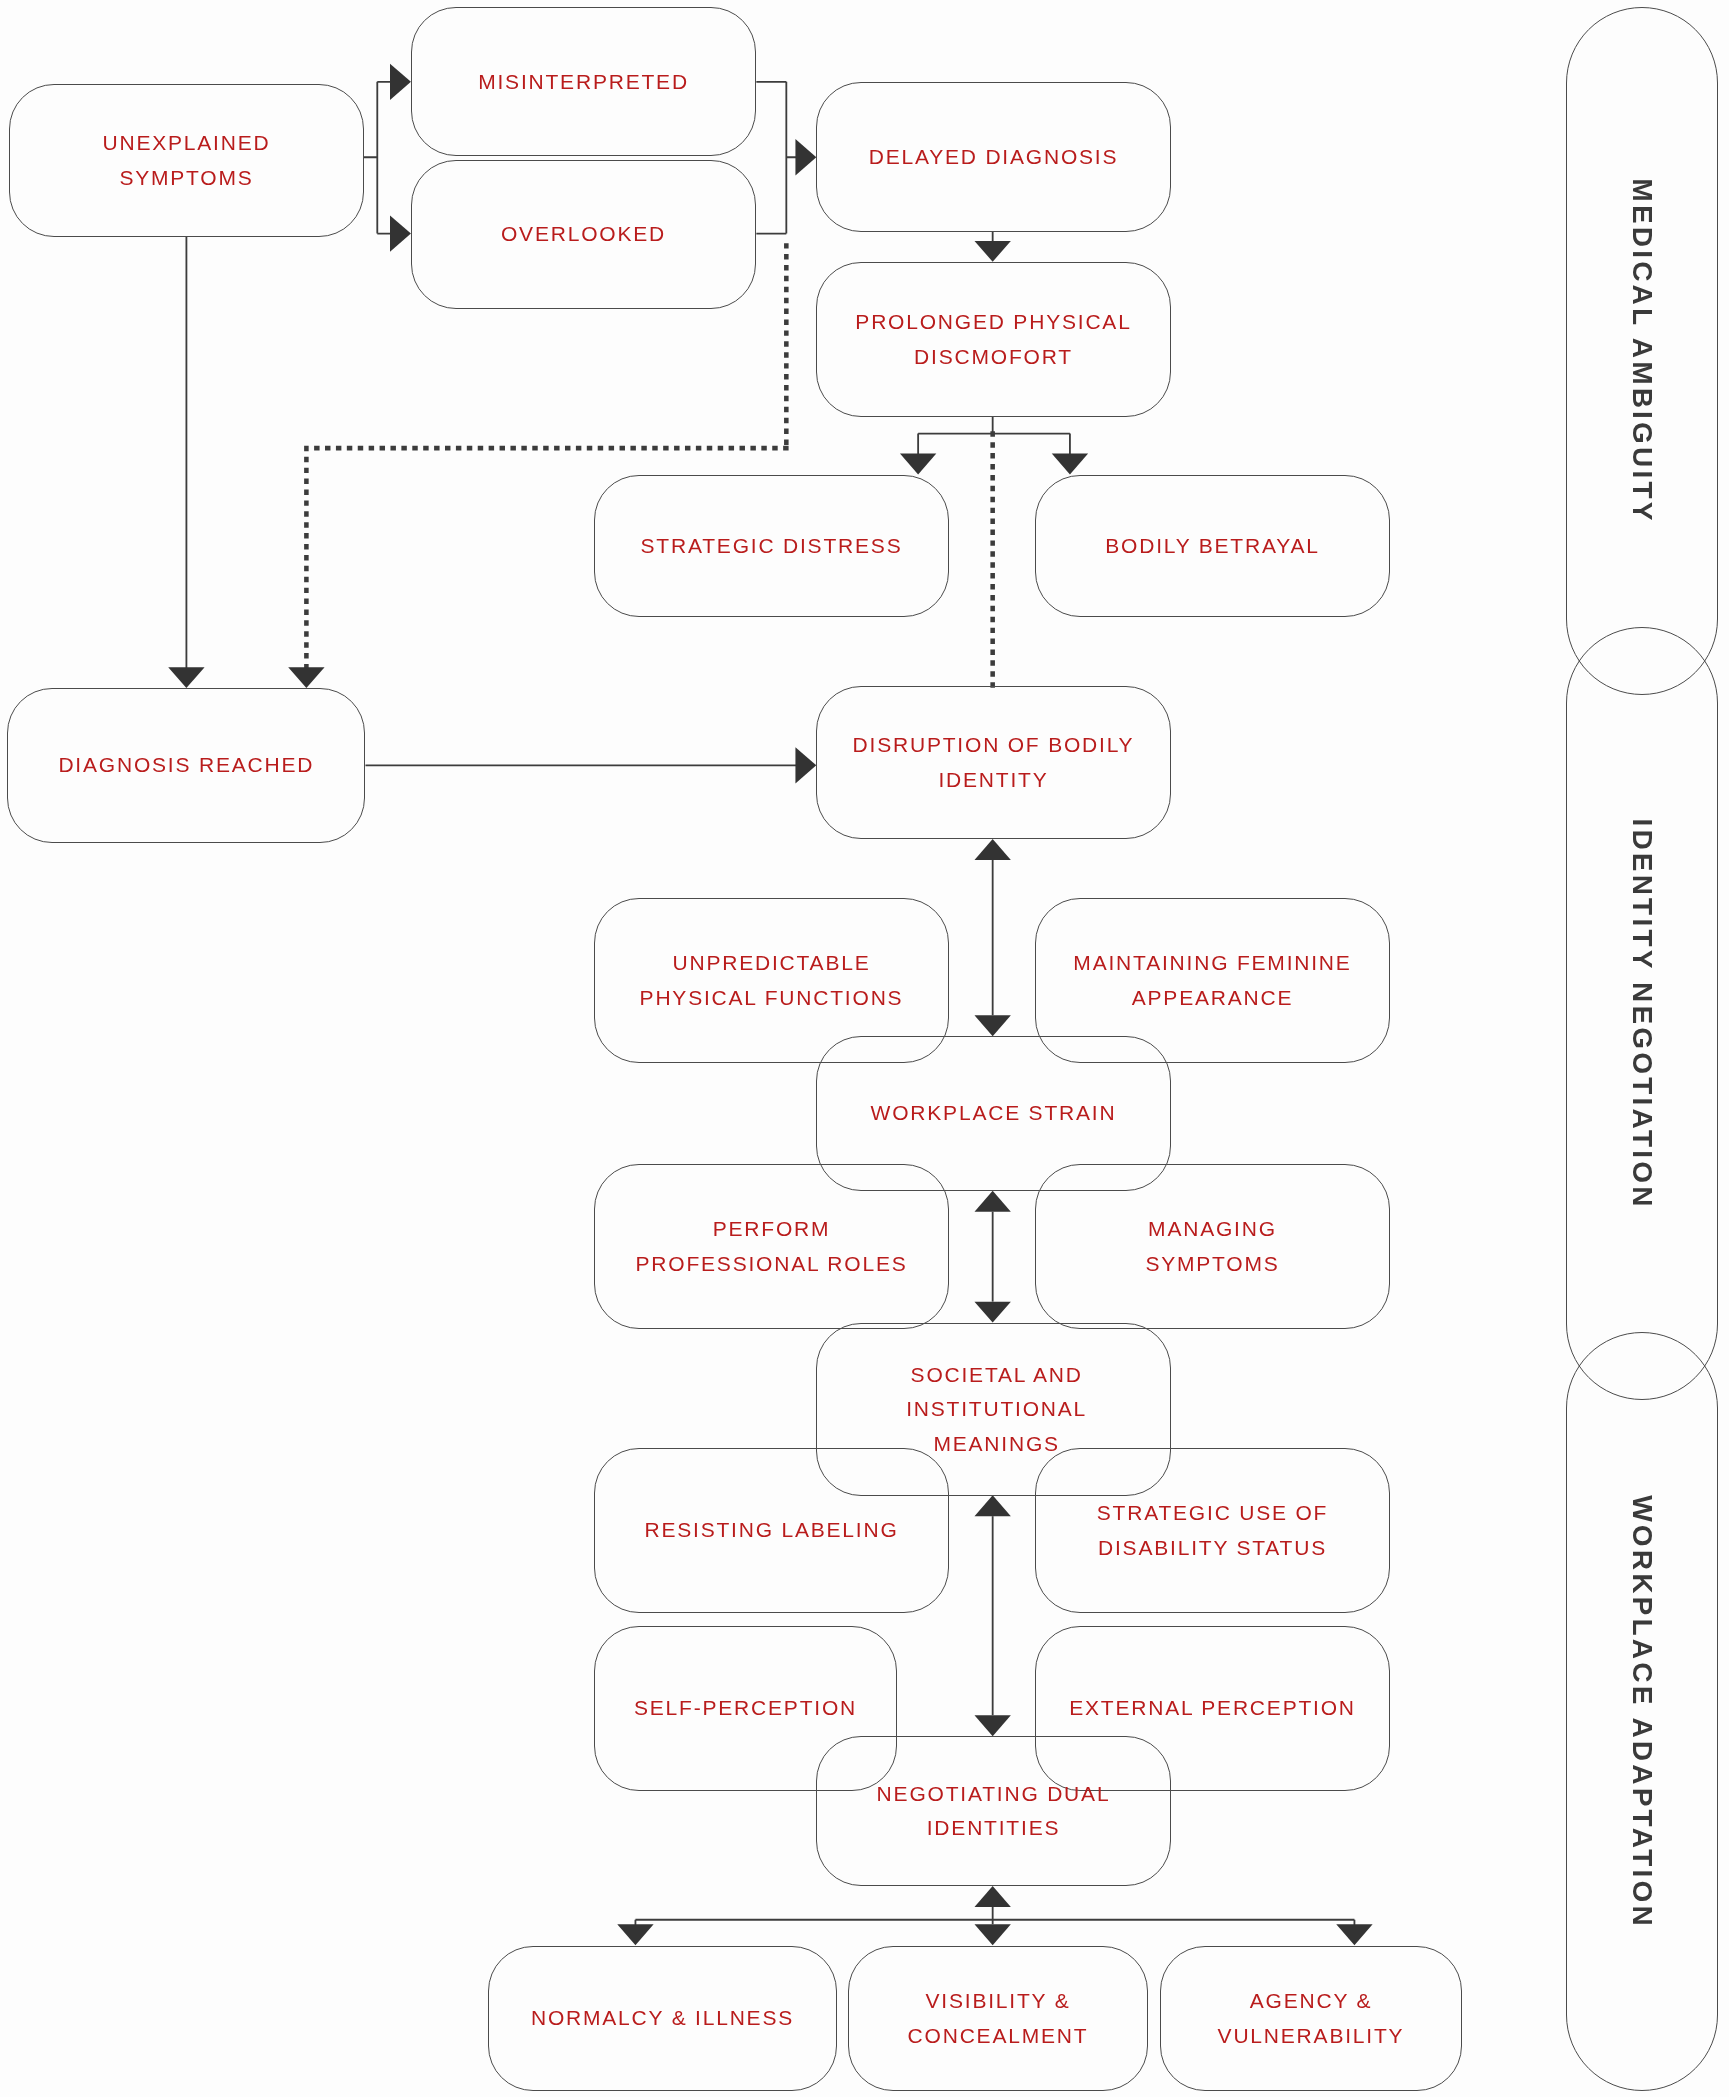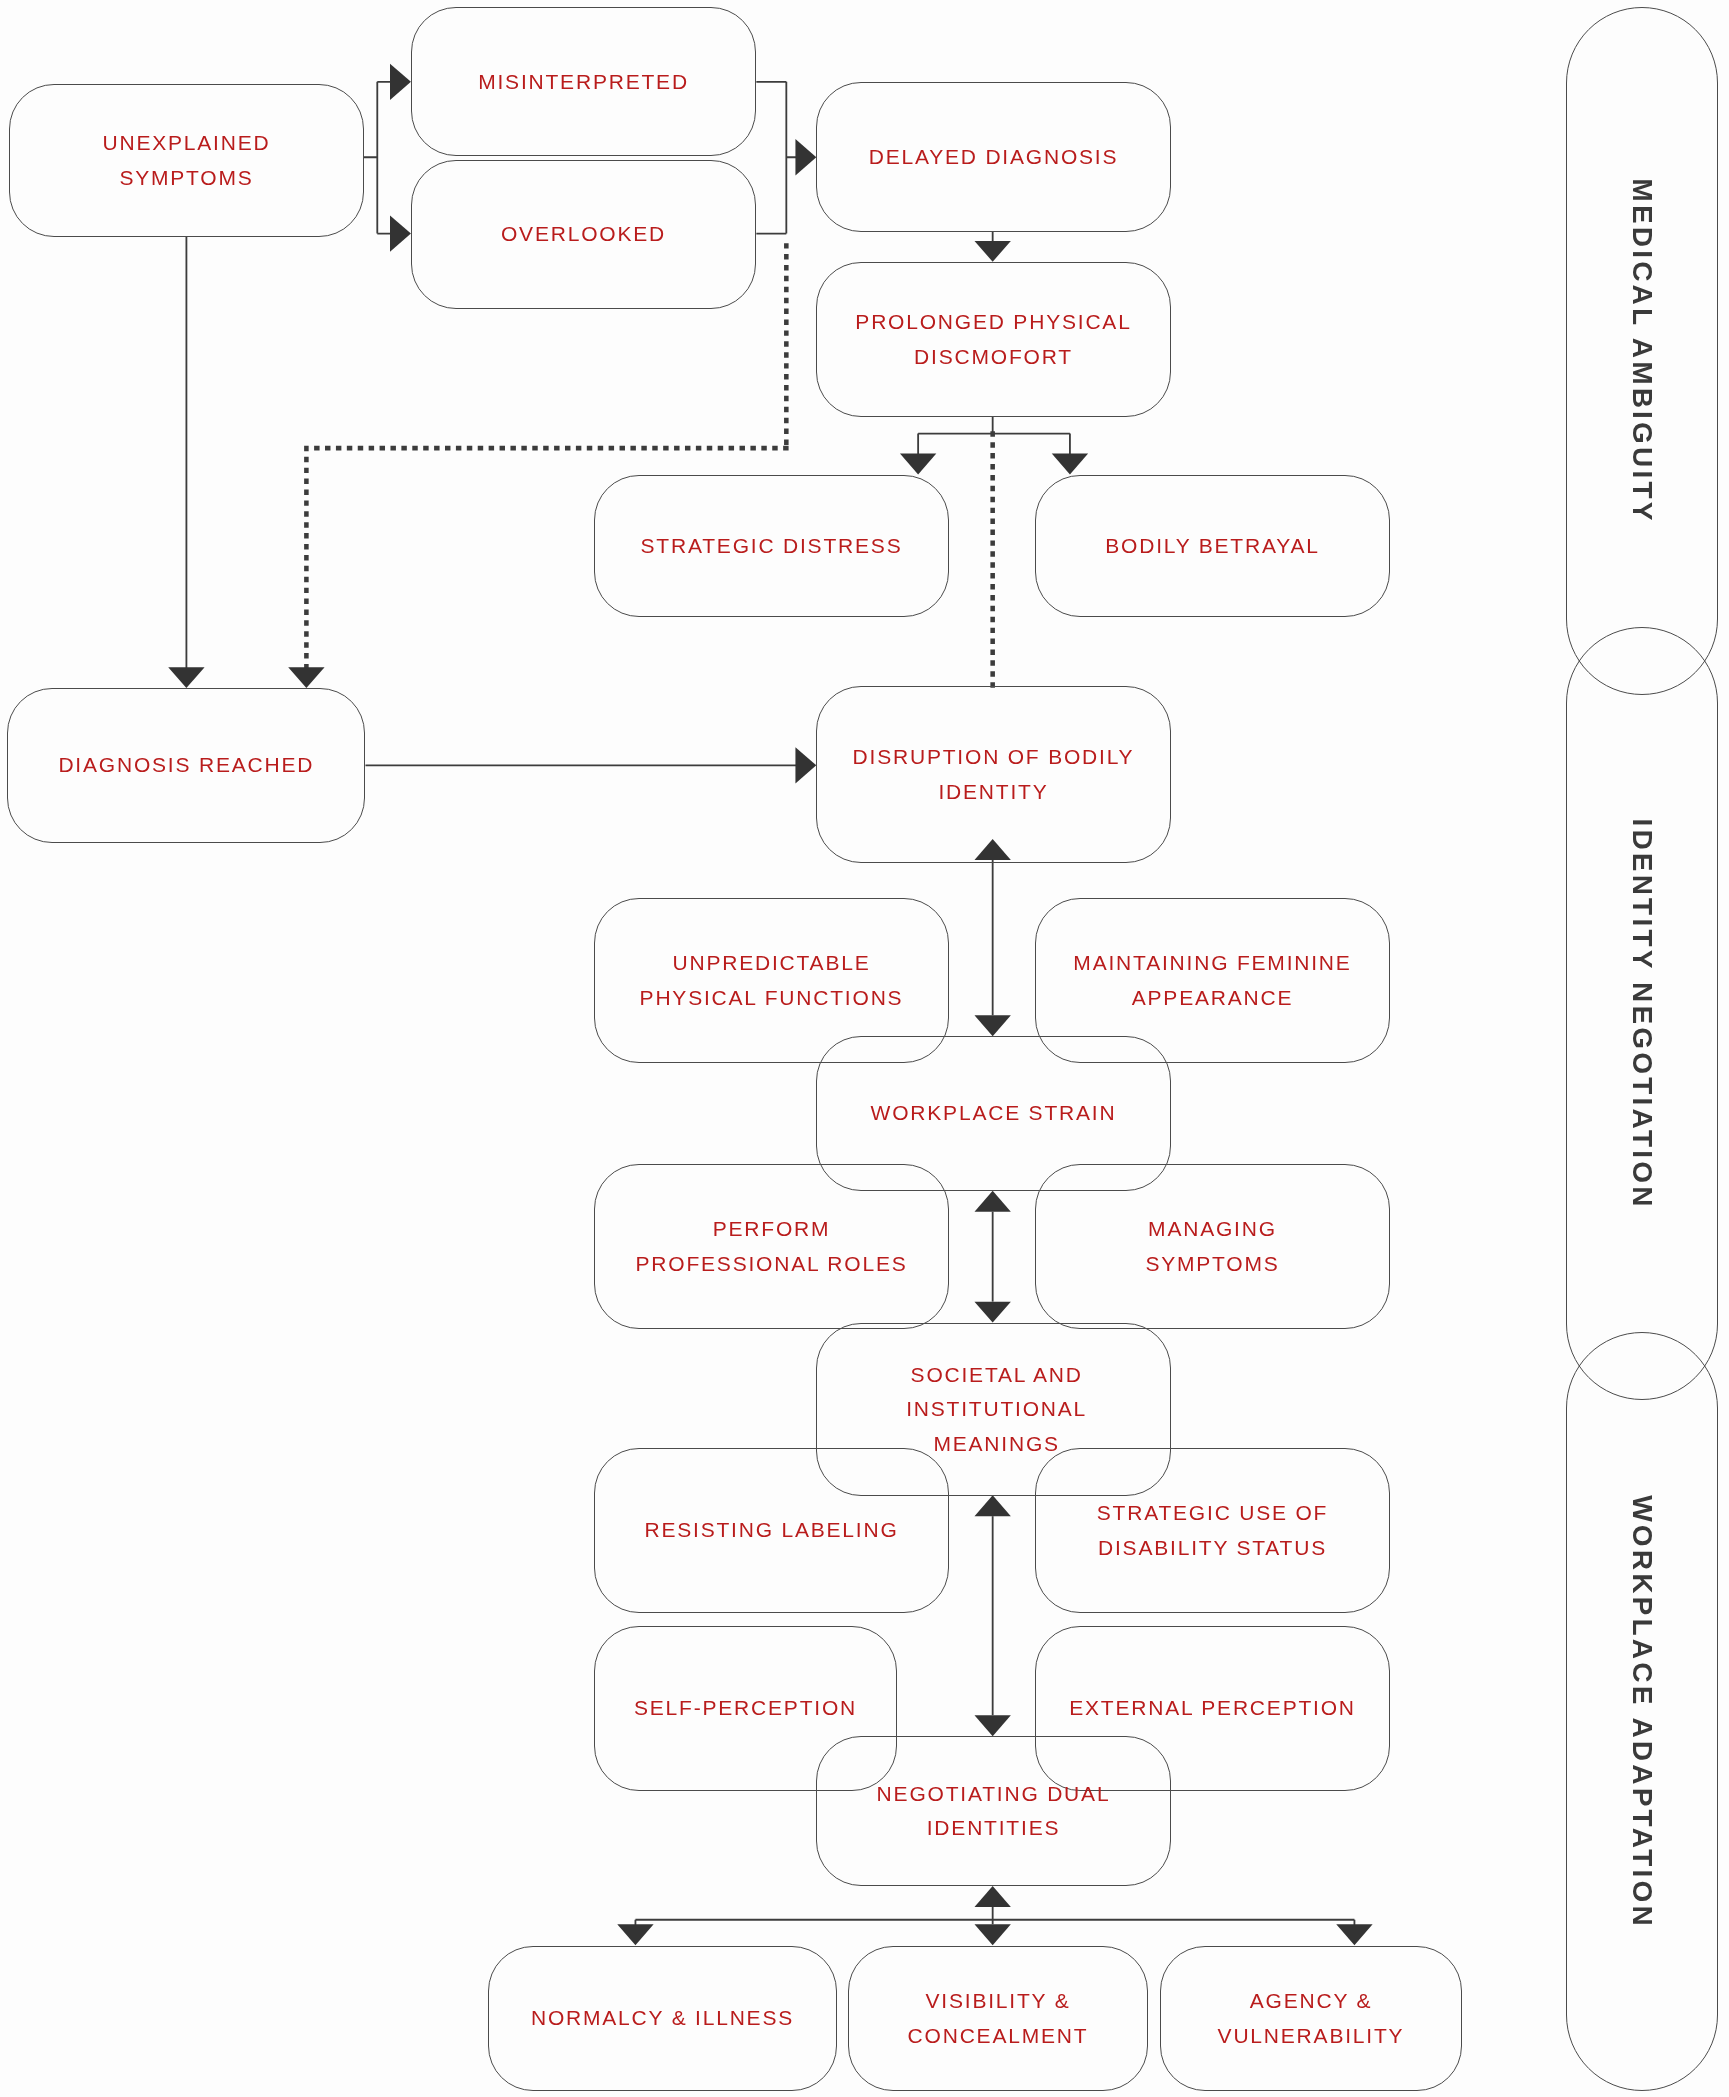--- a/index.html
+++ b/index.html
@@ -72,21 +72,21 @@
     <div class="node" style="left: 9px; top: 84px; width: 355px; height: 153px;"><span>UNEXPLAINED
 SYMPTOMS</span></div>
     <div class="node" style="left: 411px; top: 7.3px; width: 345px; height: 149px;"><span>MISINTERPRETED</span></div>
     <div class="node" style="left: 411px; top: 160px; width: 345px; height: 149px;"><span>OVERLOOKED</span></div>
     <div class="node" style="left: 816px; top: 82px; width: 355px; height: 150px;"><span>DELAYED DIAGNOSIS</span></div>
     <div class="node" style="left: 816px; top: 262px; width: 355px; height: 155px;"><span>PROLONGED PHYSICAL
 DISCMOFORT</span></div>
     <div class="node" style="left: 594px; top: 475px; width: 355px; height: 142px;"><span>STRATEGIC DISTRESS</span></div>
     <div class="node" style="left: 7.3px; top: 688px; width: 358px; height: 155px;"><span>DIAGNOSIS REACHED</span></div>
     <div class="node" style="left: 1035px; top: 475px; width: 355px; height: 142px;"><span>BODILY BETRAYAL</span></div>
-    <div class="node" style="left: 816px; top: 686px; width: 355px; height: 177px;"><span>DISRUPTION OF BODILY
+    <div class="node" style="left: 816px; top: 686px; width: 355px; height: 153px;"><span>DISRUPTION OF BODILY
 IDENTITY</span></div>
     <div class="node" style="left: 594px; top: 898px; width: 355px; height: 165px;"><span>UNPREDICTABLE
 PHYSICAL FUNCTIONS</span></div>
     <div class="node" style="left: 1035px; top: 898px; width: 355px; height: 165px;"><span>MAINTAINING FEMININE
 APPEARANCE</span></div>
     <div class="node" style="left: 816px; top: 1036px; width: 355px; height: 155px;"><span>WORKPLACE STRAIN</span></div>
     <div class="node" style="left: 594px; top: 1164px; width: 355px; height: 165px;"><span>PERFORM
 PROFESSIONAL ROLES</span></div>
     <div class="node" style="left: 1035px; top: 1164px; width: 355px; height: 165px;"><span>MANAGING
 SYMPTOMS</span></div>

